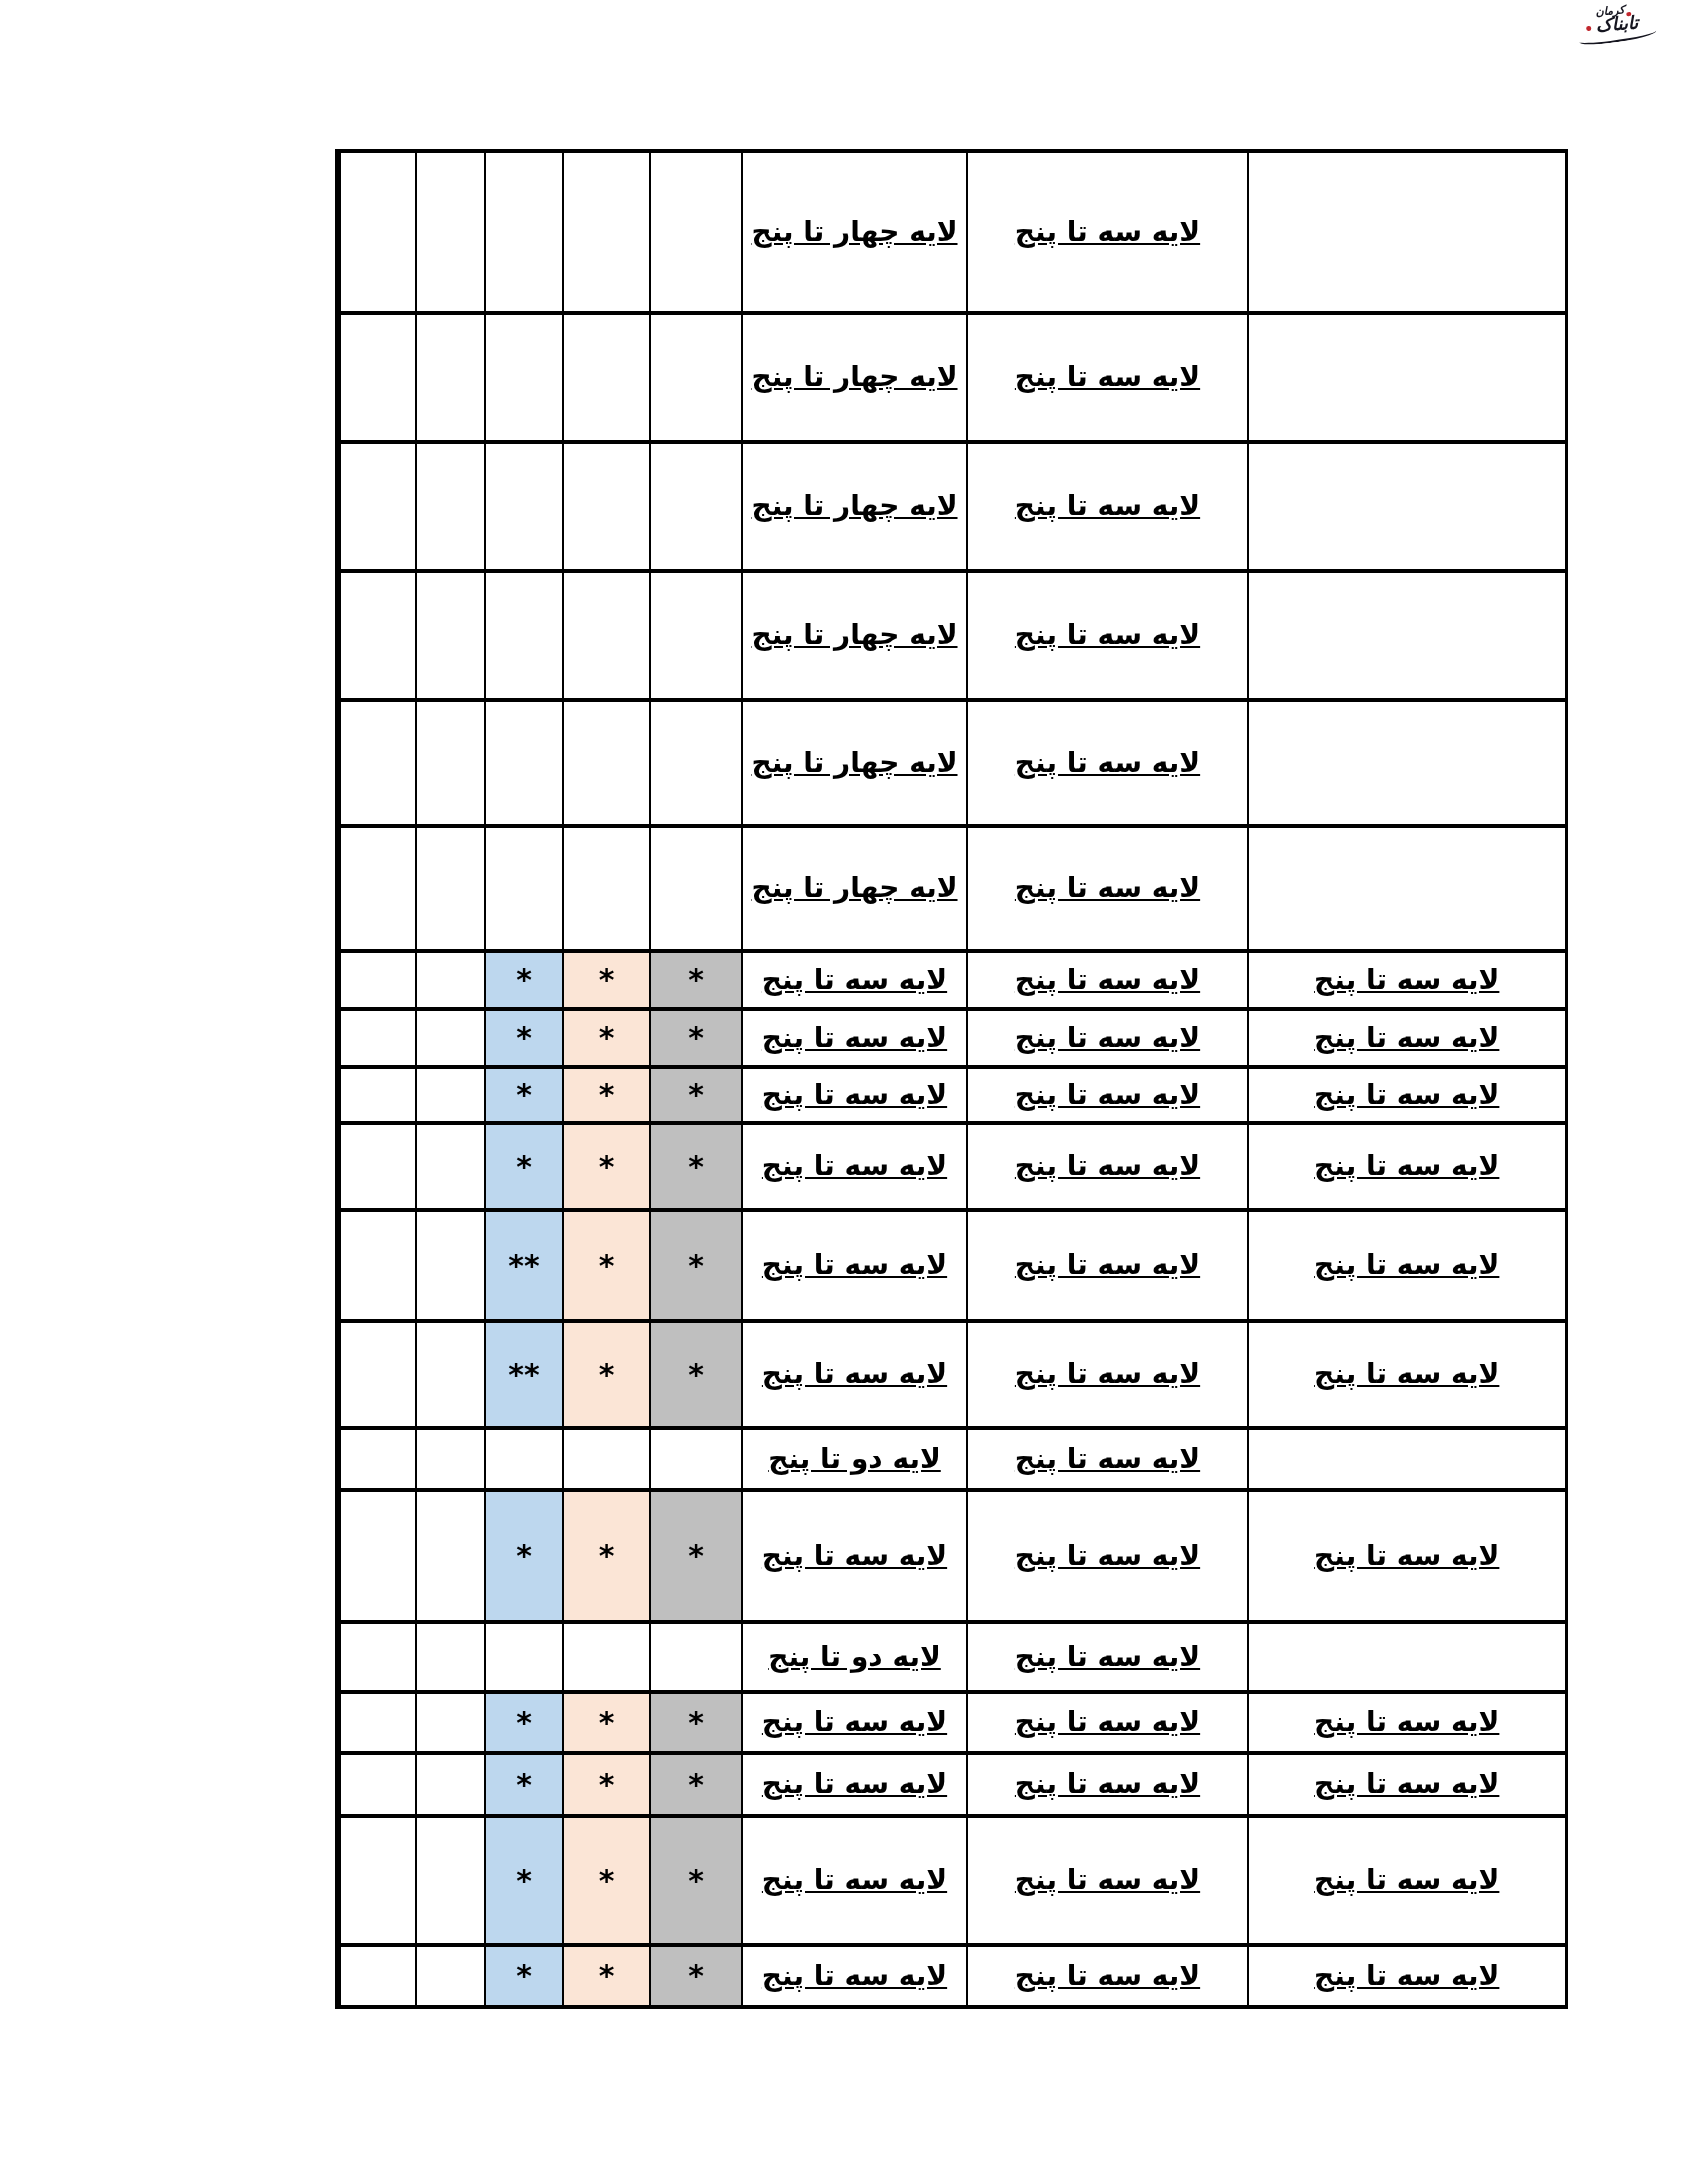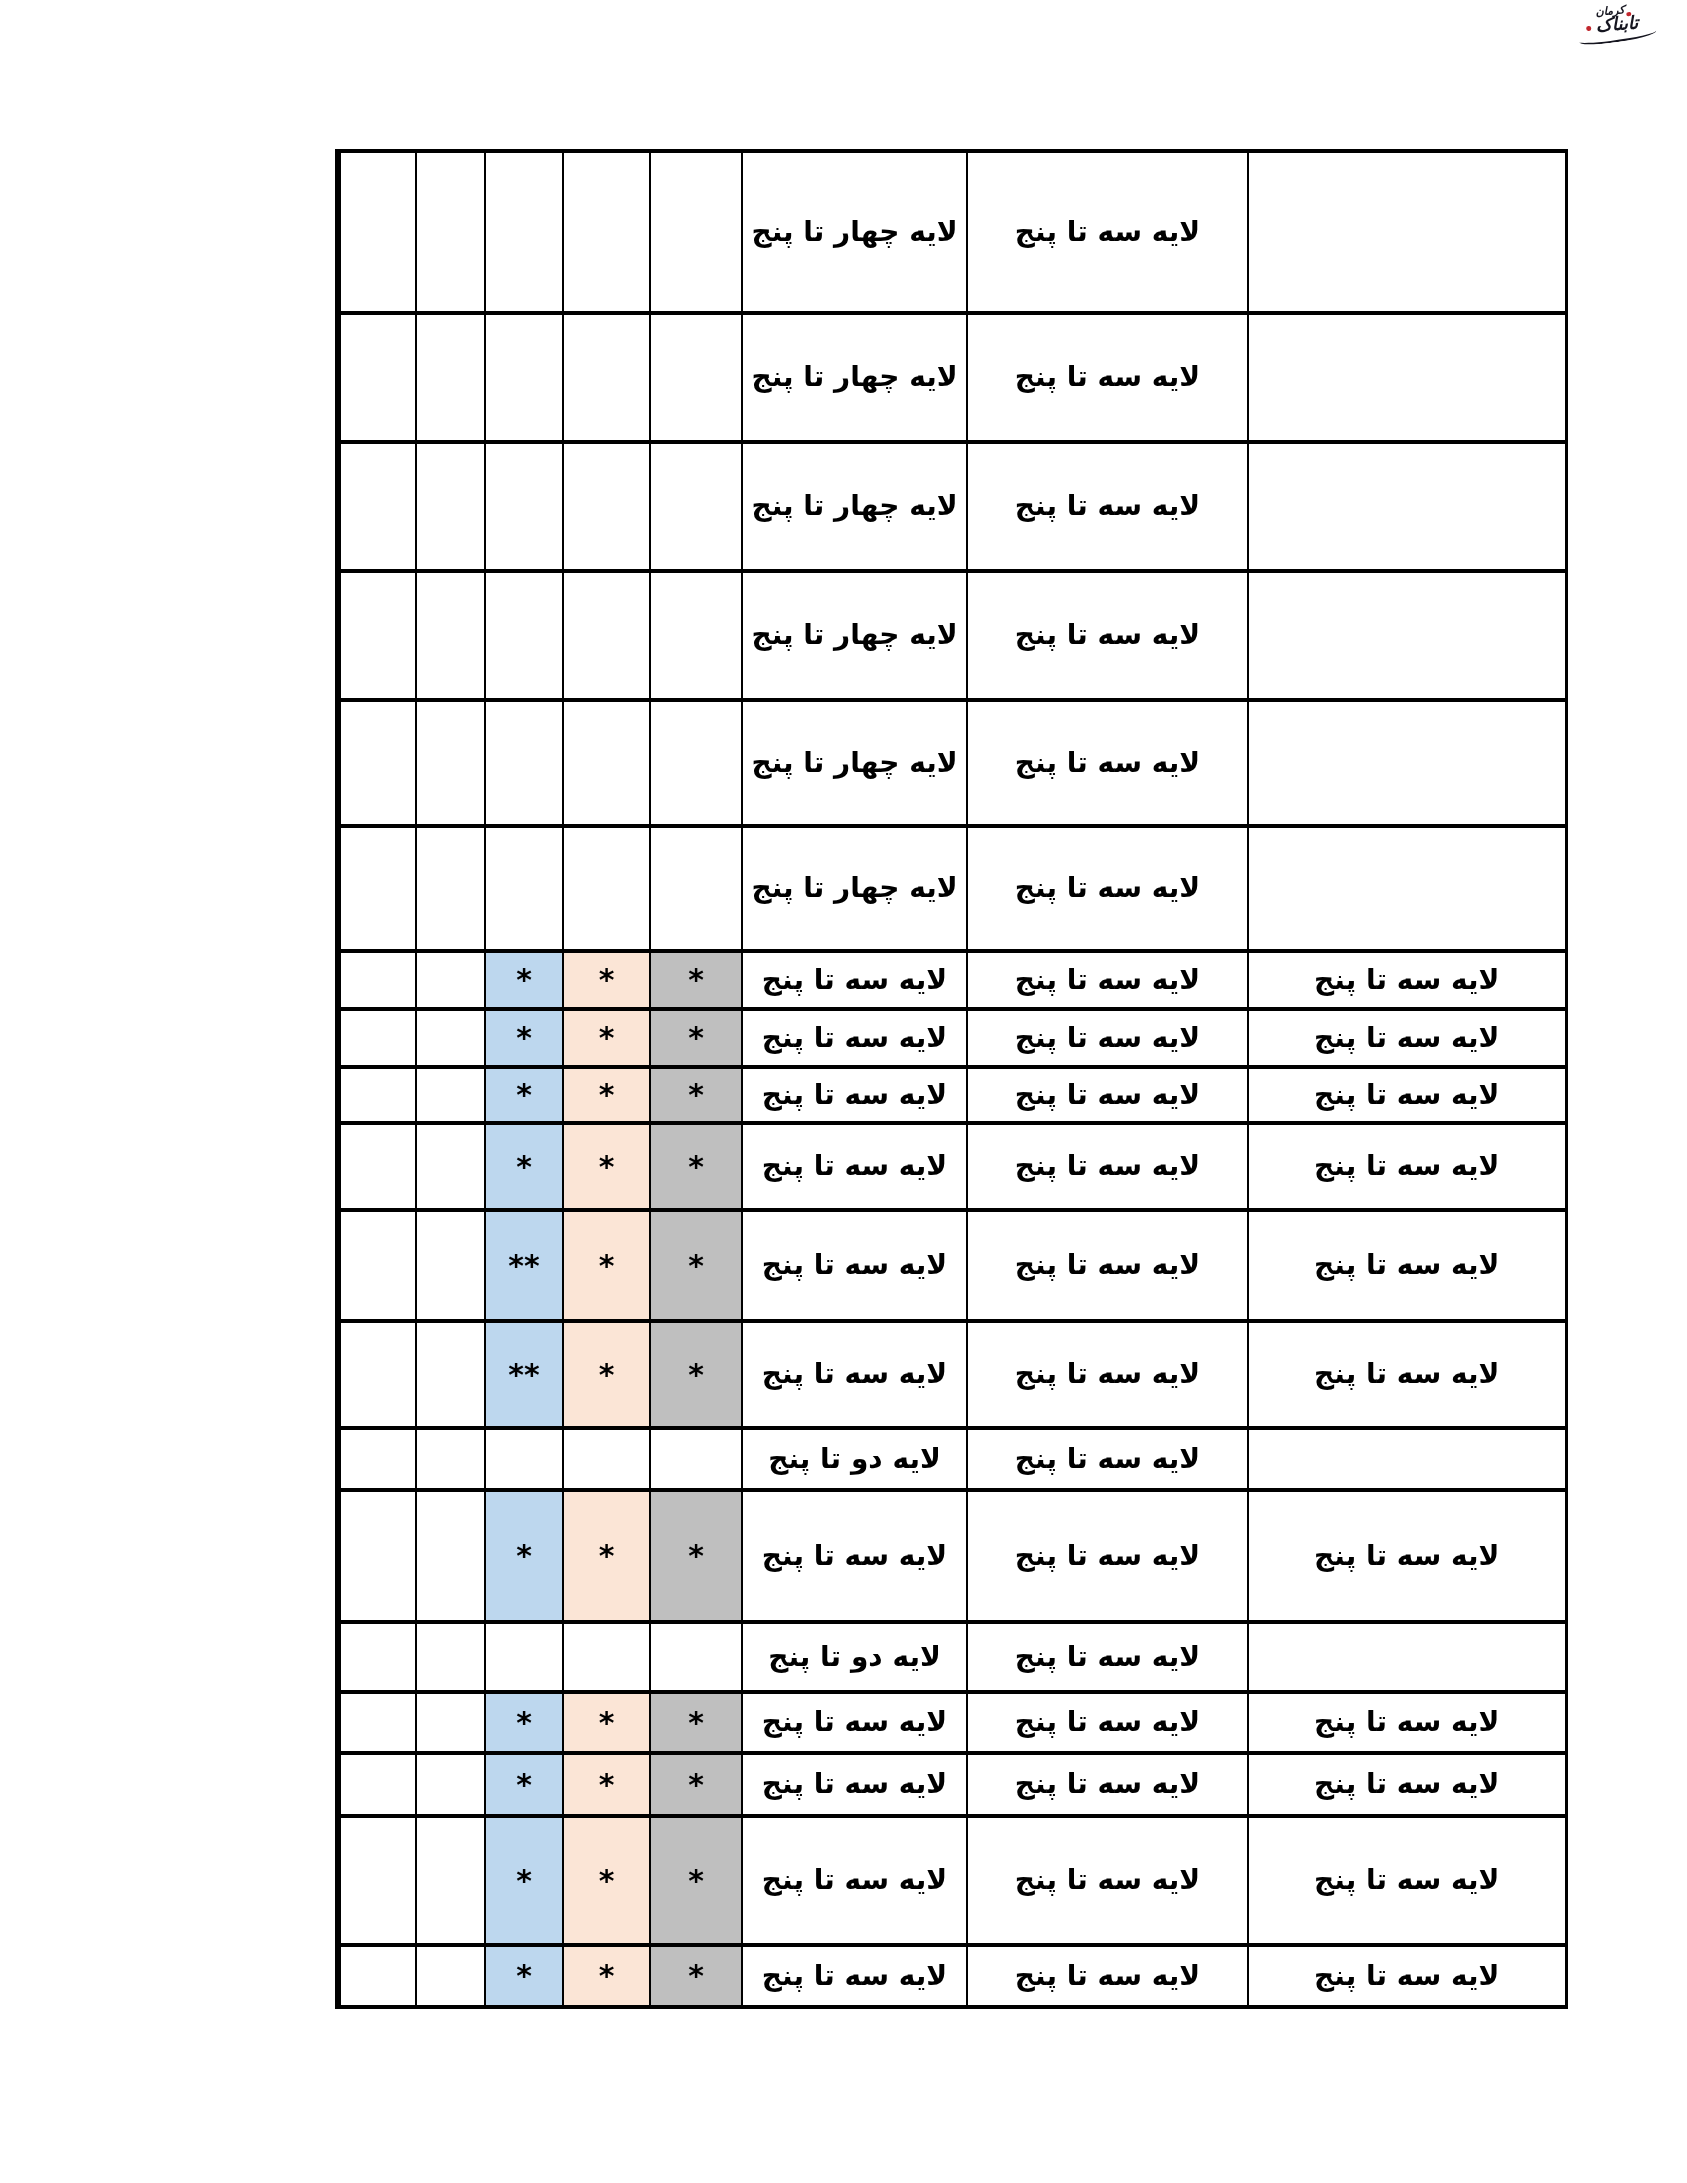--- a/index.html
+++ b/index.html
@@ -64,20 +64,21 @@
     padding:0;
     text-align:center;
     vertical-align:middle;
     overflow:hidden;
   }
   td.txt{
     font-weight:bold;
     font-size:28px;
     line-height:1.15;
     white-space:nowrap;
+    text-decoration:underline;
   }
   td.star{
     font-weight:bold;
     font-size:30px;
     line-height:1;
   }
 </style>
 </head>
 <body>
 

